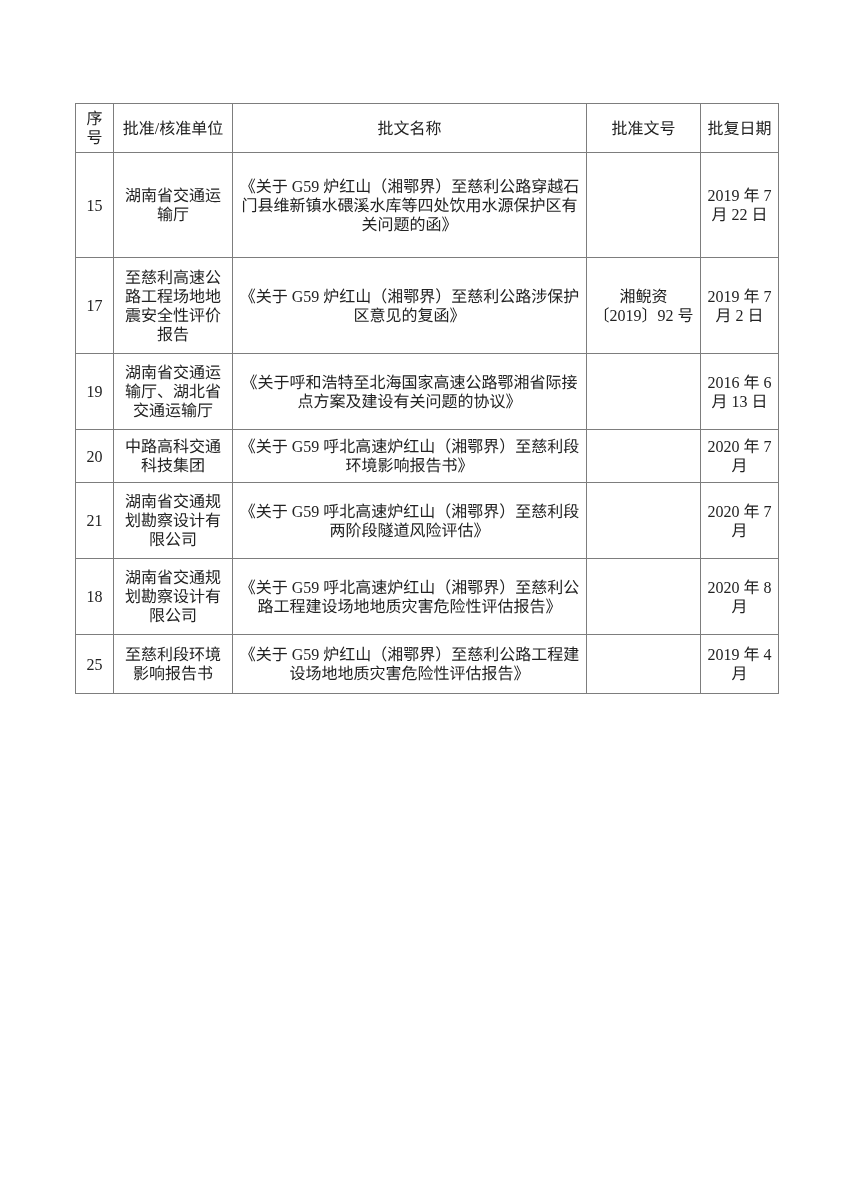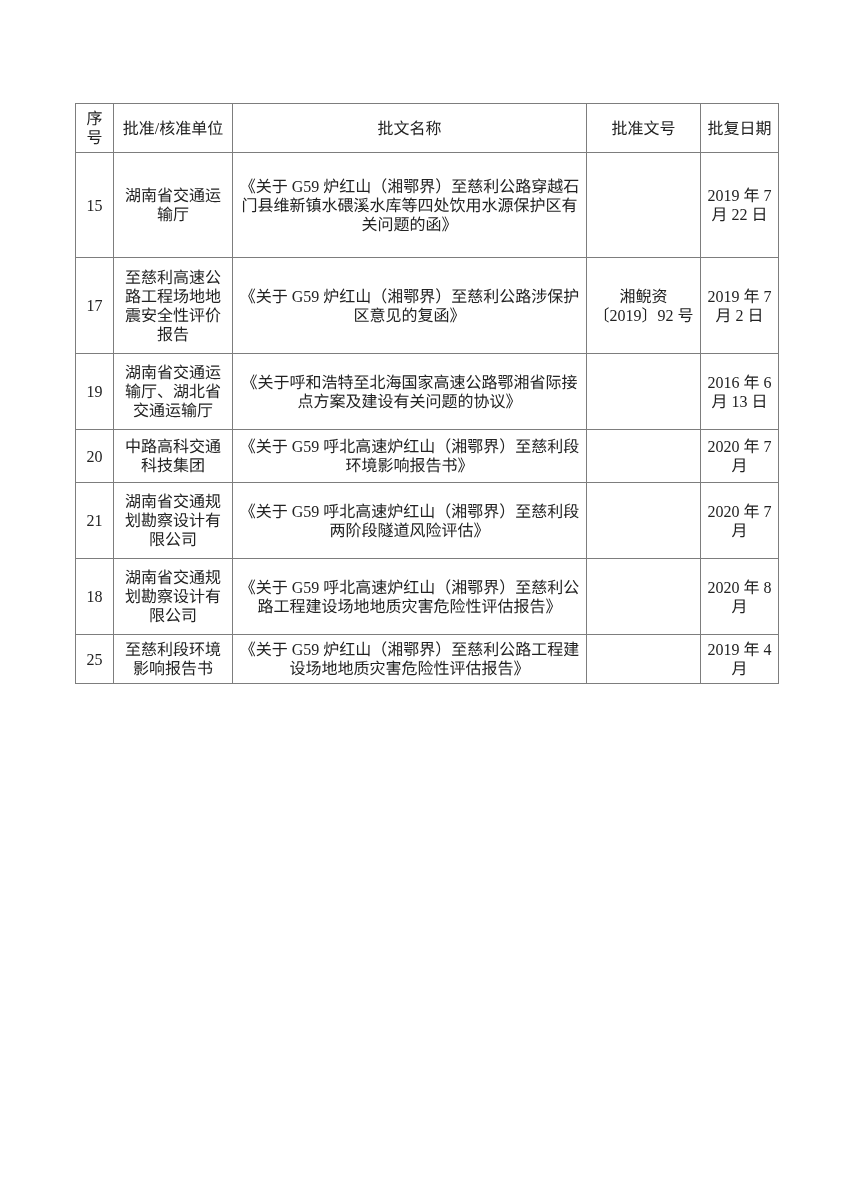--- a/index.html
+++ b/index.html
@@ -46,21 +46,21 @@
   tr.r-0  { height: 105px; font-family: Liberation Serif, serif; }
   tr.r-1  { height: 52px; }
   tr.r-2  { height: 96px; }
   tr.r-3  { height: 56px; }
   tr.r-4  { height: 76px; }
   tr.r-5  { height: 53px; }
   tr.r-6  { height: 76px; }
   tr.r-7  { height: 56px; }
   tr.r-8  { height: 56px; }
   tr.r-9  { height: 76px; }
-  tr.r-10 { height: 49px; }
+  tr.r-10 { height: 59px; }
 </style>
 </head>
 <body>
 
 <div class="page">
   <table class="doc-table">
     <colgroup>
       <col class="c-seq">
         <col class="c-unit">
         <col class="c-doc">

